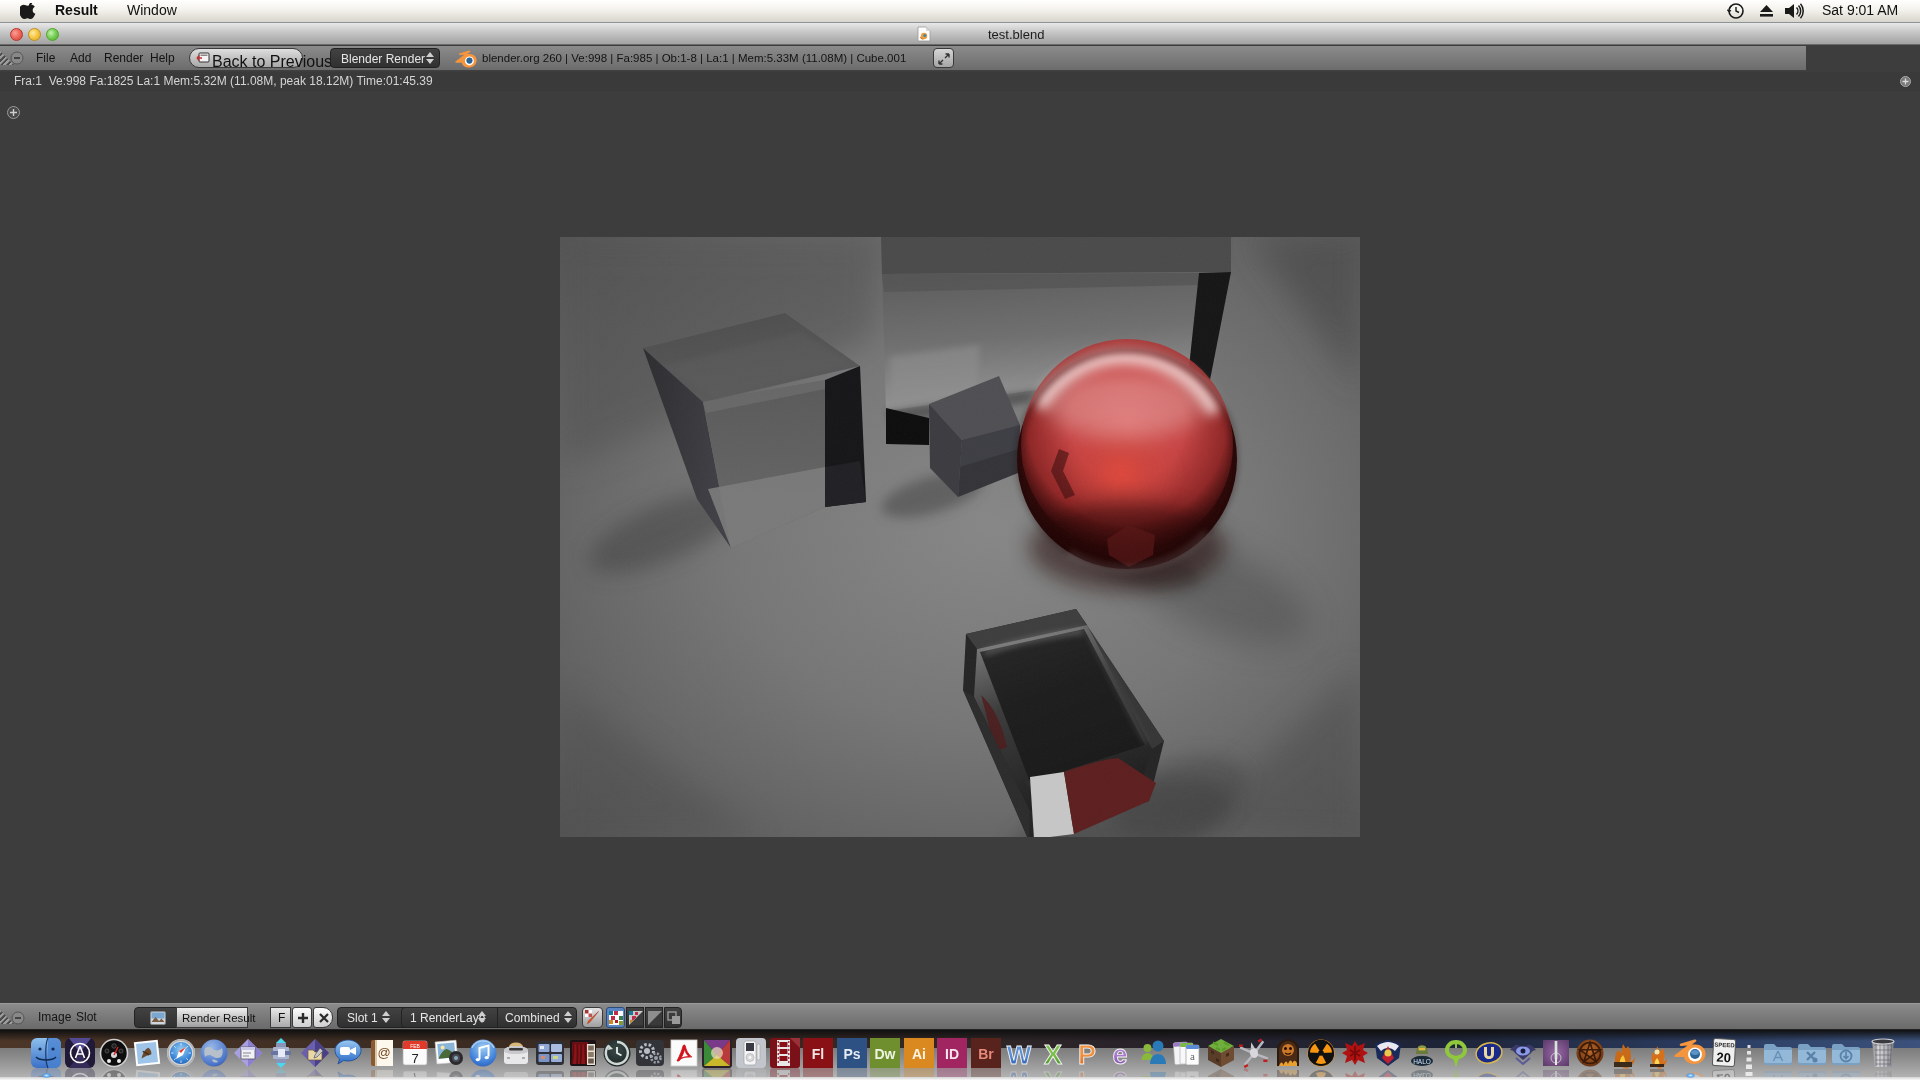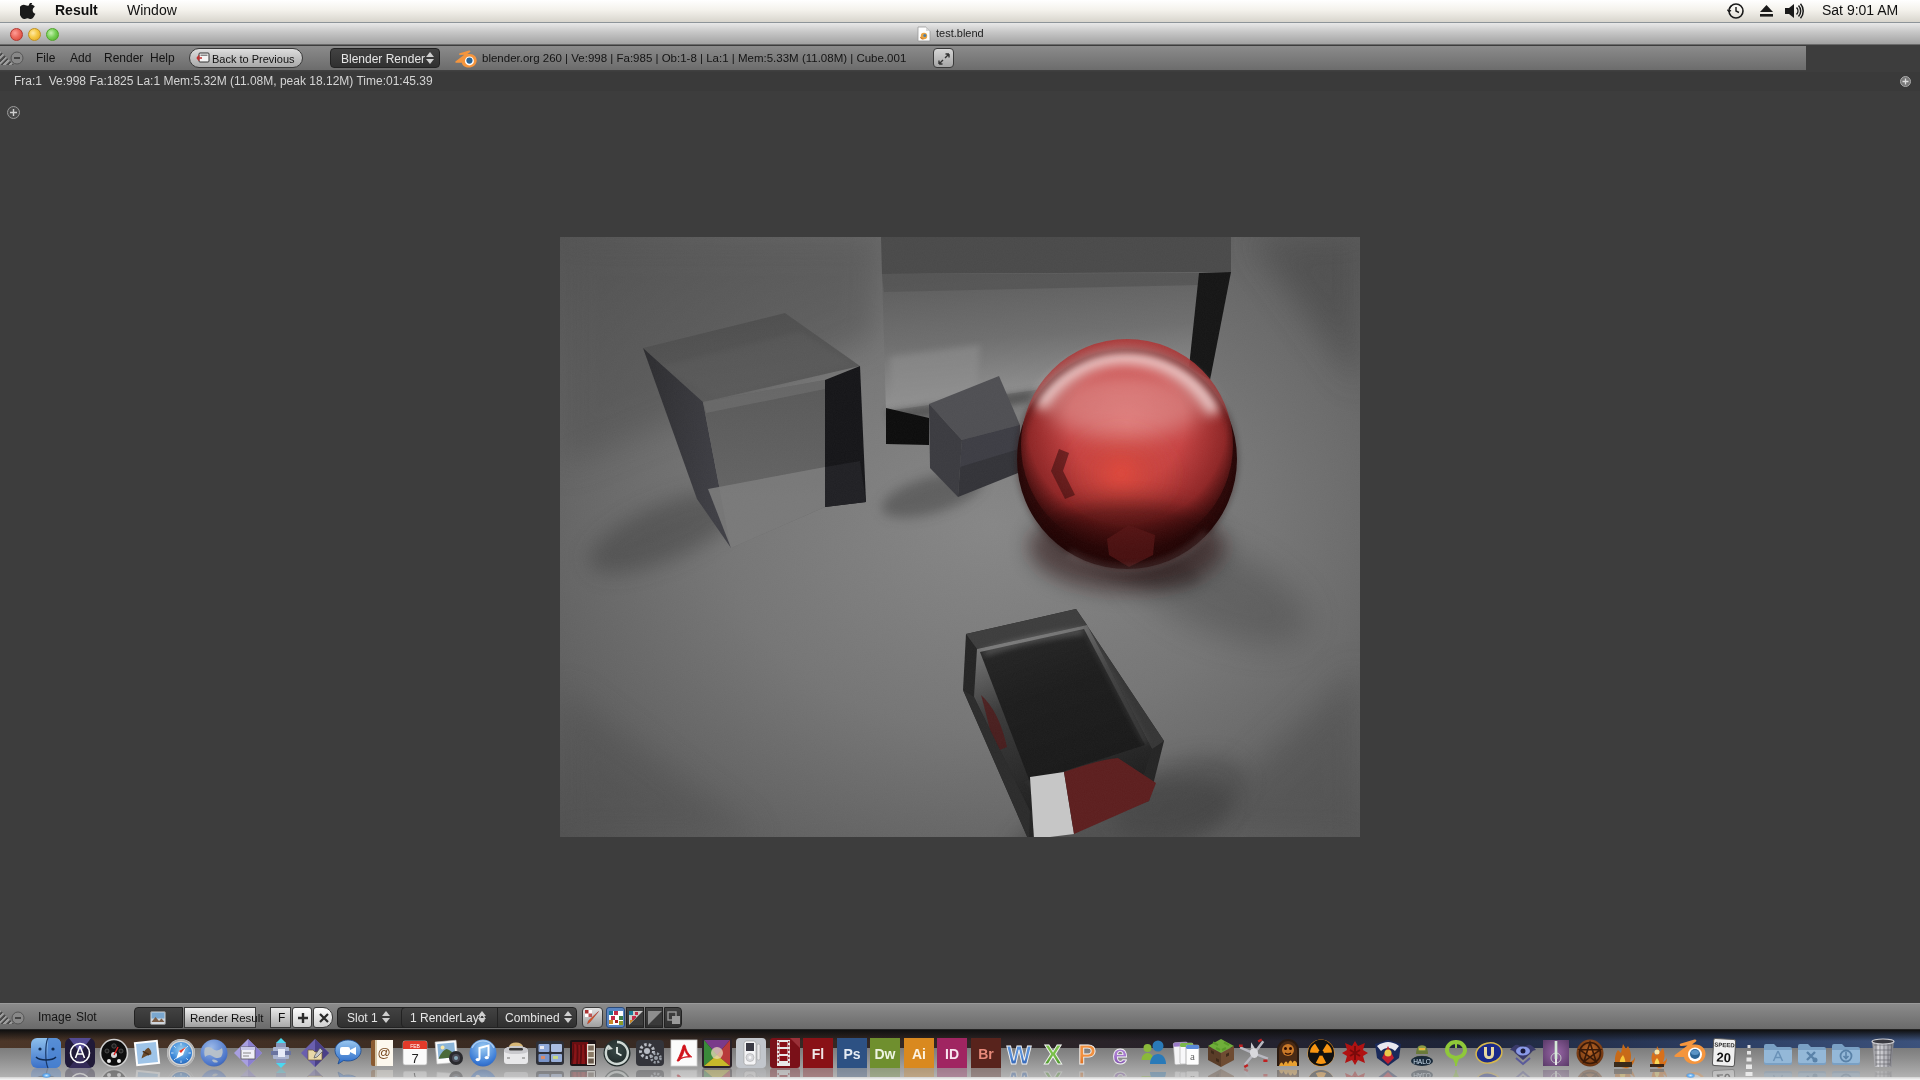--- a/index.html
+++ b/index.html
@@ -49,39 +49,39 @@
  <div class="tl" style="left:10px;background:radial-gradient(circle at 4px 4px,#ff9d96,#ec6a5e 45%,#d3402f);border:1px solid #b23730"></div>
  <div class="tl" style="left:28px;background:radial-gradient(circle at 4px 4px,#ffe9a8,#f5c944 45%,#dfa023);border:1px solid #c1911f"></div>
  <div class="tl" style="left:46px;background:radial-gradient(circle at 4px 4px,#c8f0b2,#79d159 45%,#4aa61f);border:1px solid #51a52a"></div>
  <svg class="abs" style="left:917px;top:3px" width="14" height="16" viewBox="0 0 14 16">
   <path d="M1 1h8l4 4v10H1z" fill="#fdfdfd" stroke="#999" stroke-width="0.8"></path>
   <path d="M9 1l4 4H9z" fill="#d8d8d8"></path>
   <circle cx="7" cy="10" r="3.2" fill="#e8a13f"></circle>
       <circle cx="7.8" cy="9.4" r="1.5" fill="#4d7fa8"></circle>
   <path d="M3.4 10.8 a3.4 3.4 0 0 0 3 2.4" stroke="#d07820" stroke-width="1.2" fill="none"></path>
  </svg>
- <span class="abs" style="left:936px;top:4px;font-size:11px;color:#1c1c1c">test.blend</span>
+ <span class="abs" style="left:988px;top:4px;font-size:13px;color:#1c1c1c">test.blend</span>
 </div>
 <div id="hdr">
  <div class="grip" style="left:0;top:5px;clip-path:polygon(0 0,100% 100%,0 100%)"></div>
  <svg class="abs" style="left:10px;top:5px" width="14" height="14" viewBox="0 0 14 14">
   <circle cx="7" cy="7" r="6" fill="#888" stroke="#555"></circle>
       <rect x="4" y="6.2" width="6" height="1.6" fill="#333"></rect>
  </svg>
  <span class="abs" style="left:36px;top:5px">File</span>
  <span class="abs" style="left:70px;top:5px">Add</span>
  <span class="abs" style="left:104px;top:5px">Render</span>
  <span class="abs" style="left:150px;top:5px">Help</span>
  <div class="dlight" style="left:189px;top:2px;width:114px;height:20px;border-radius:10px;background:linear-gradient(#dedede,#a8a8a8)">
    <svg class="abs" style="left:6px;top:3px" width="14" height="12" viewBox="0 0 14 12">
      <rect x="3" y="1" width="10" height="9" rx="1" fill="#f4f4f4" stroke="#333"></rect>
      <rect x="4.5" y="2.5" width="7" height="1.5" fill="#888"></rect>
      <path d="M1 6h5M1 6l2.4-2.4M1 6l2.4 2.4" stroke="#c03030" stroke-width="1.4" fill="none"></path>
    </svg>
-   <span class="abs" style="left:22px;top:4px;font-size:11px">Back to Previous</span>
+   <span class="abs" style="left:22px;top:4px;font-size:16px">Back to Previous</span>
  </div>
  <div class="ddark" style="left:330px;top:2px;width:110px;height:20px">
    <span class="abs" style="left:10px;top:3px">Blender Render</span>
    <div class="updn" style="left:95px;top:3px"></div>
  </div>
  <svg class="abs" style="left:455px;top:3px" width="22" height="19" viewBox="0 0 64 52">
    <path d="M27 15 L3 33 C0 35 0 38 3 38 L20 38 C21 46 30 52 40 52 C52 52 62 44 63 33 C64 22 55 13 43 13 L36 13 L44 7 C46 5 44 2 41 3 L14 11 C10 12 11 16 15 16 Z" fill="#f5953d"></path>
    <circle cx="42" cy="33" r="13" fill="#fff"></circle>
       <circle cx="42" cy="32" r="9" fill="#2a6496"></circle>
  </svg>
@@ -244,21 +244,21 @@
  </svg>
  <span class="abs" style="left:38px;top:6px">Image</span>
  <span class="abs" style="left:76px;top:6px">Slot</span>
  <div class="ddark" style="left:134px;top:3px;width:49px;height:21px;border-radius:4px 0 0 4px">
   <svg class="abs" style="left:15px;top:3px" width="16" height="14" viewBox="0 0 16 14">
    <rect x="0.5" y="0.5" width="15" height="13" rx="1.5" fill="#cfd6dd" stroke="#888"></rect>
    <rect x="1.5" y="1.5" width="13" height="6" fill="#7aa7cf"></rect>
    <path d="M1.5 11 l4-5 3.5 4 2.5-2.5 3 3.5z" fill="#7a5c45"></path>
   </svg>
  </div>
- <div class="dlight" style="left:184px;top:3px;width:72px;height:21px;background:linear-gradient(#efefef,#9f9f9f)">
+ <div class="dlight" style="left:176px;top:3px;width:72px;height:21px;background:linear-gradient(#efefef,#9f9f9f)">
   <span class="abs" style="left:5px;top:4px;font-size:11.5px">Render Result</span>
  </div>
  <div class="dlight" style="left:270px;top:3px;width:21px;height:21px;background:linear-gradient(#e9e9e9,#a9a9a9)">
   <span class="abs" style="left:7px;top:3px">F</span>
  </div>
  <div class="dlight" style="left:292px;top:3px;width:20px;height:21px;border-radius:3px;background:linear-gradient(#fdfdfd,#cecece)">
   <svg class="abs" style="left:3px;top:3px" width="14" height="14" viewBox="0 0 14 14">
         <path d="M7 2v10M2 7h10" stroke="#2a2a2a" stroke-width="2.4" fill="none"></path>
       </svg>
  </div>

